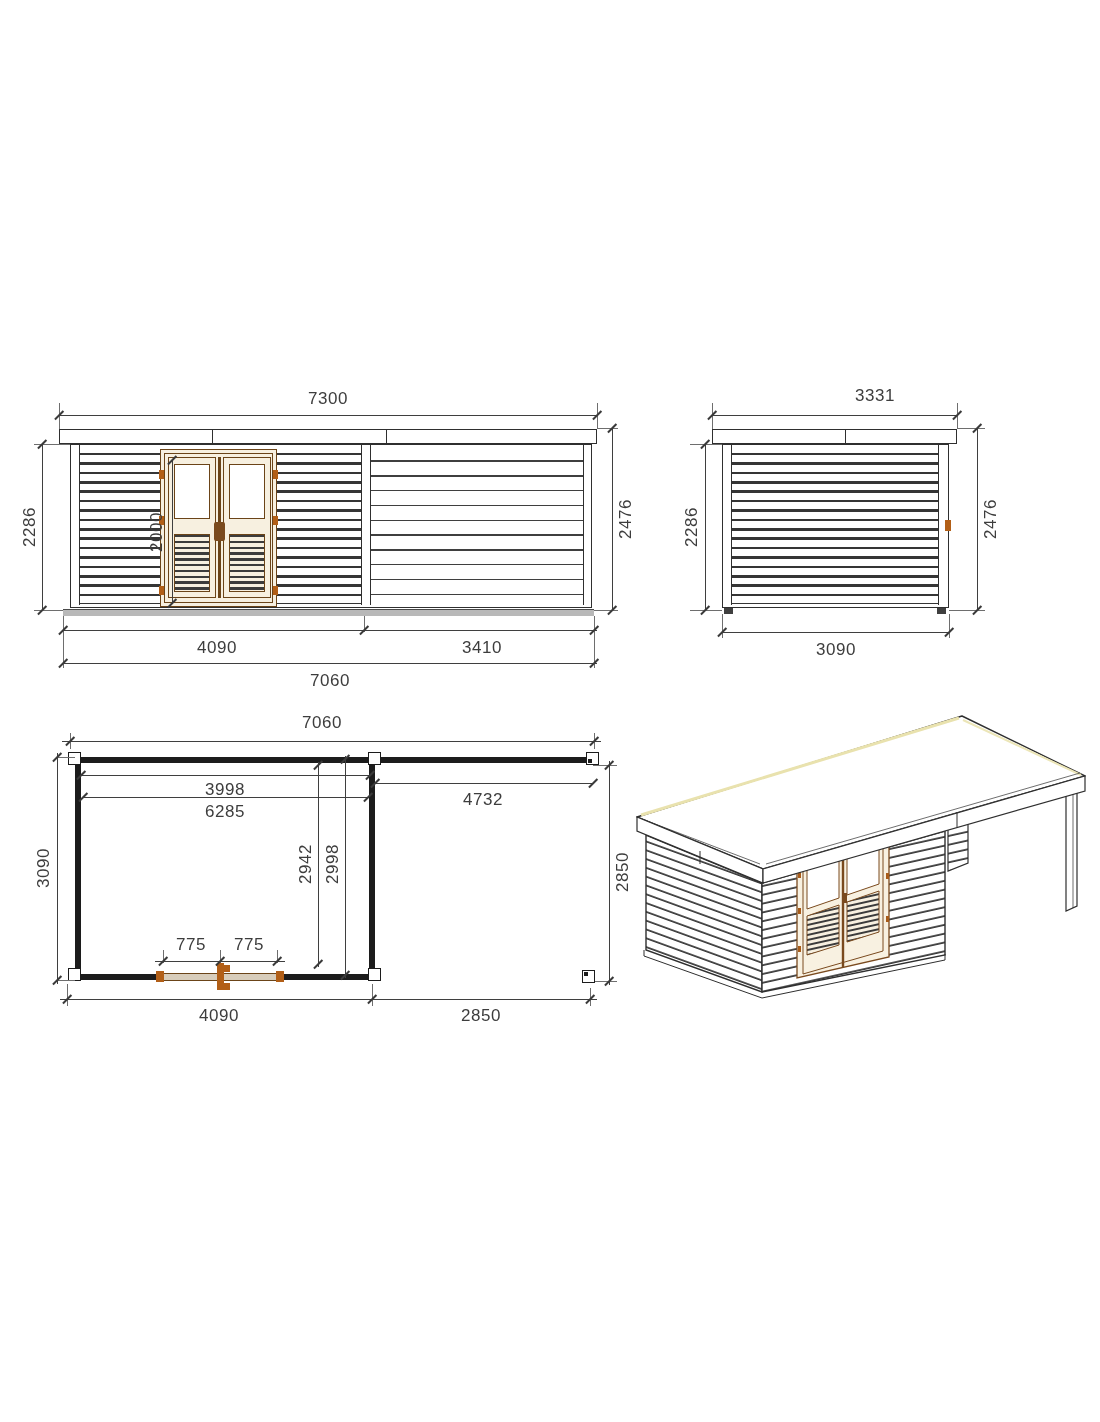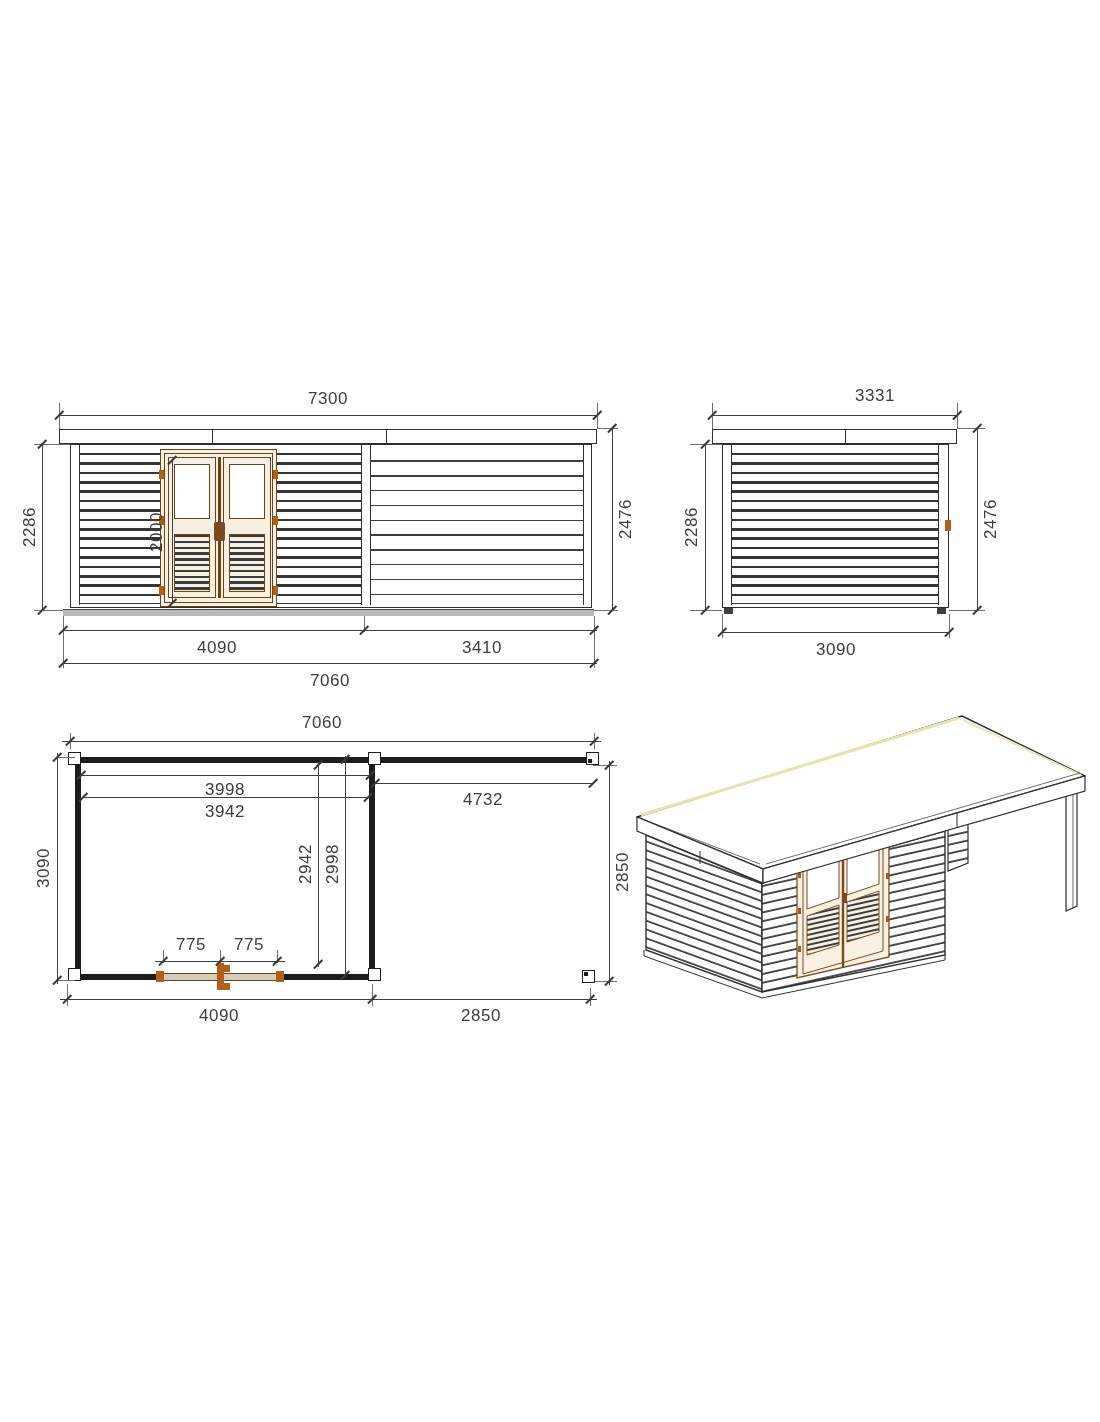--- a/index.html
+++ b/index.html
@@ -267,21 +267,21 @@
       <span class="dimtext rot" style="left: 626px; top: 519px;">2476</span>
       <span class="dimtext" style="left: 217px; top: 648px;">4090</span>
       <span class="dimtext" style="left: 482px; top: 648px;">3410</span>
       <span class="dimtext" style="left: 330px; top: 681px;">7060</span>
       <span class="dimtext" style="left: 835px; top: 396px; margin-left: 40px;">3331</span>
       <span class="dimtext rot" style="left: 692px; top: 527px;">2286</span>
       <span class="dimtext rot" style="left: 991px; top: 519px;">2476</span>
       <span class="dimtext" style="left: 836px; top: 650px;">3090</span>
       <span class="dimtext" style="left: 322px; top: 723px;">7060</span>
       <span class="dimtext" style="left: 225px; top: 790px;">3998</span>
-      <span class="dimtext" style="left: 225px; top: 812px;">3942</span>
+      <span class="dimtext" style="left: 225px; top: 812px;">6285</span>
       <span class="dimtext" style="left: 483px; top: 800px;">4732</span>
       <span class="dimtext rot" style="left: 44px; top: 868px;">3090</span>
       <span class="dimtext rot" style="left: 306px; top: 864px;">2942</span>
       <span class="dimtext rot" style="left: 333px; top: 864px;">2998</span>
       <span class="dimtext rot" style="left: 623px; top: 872px;">2850</span>
       <span class="dimtext" style="left: 191px; top: 945px;">775</span>
       <span class="dimtext" style="left: 249px; top: 945px;">775</span>
       <span class="dimtext" style="left: 219px; top: 1016px;">4090</span>
       <span class="dimtext" style="left: 481px; top: 1016px;">2850</span>
     </div>

